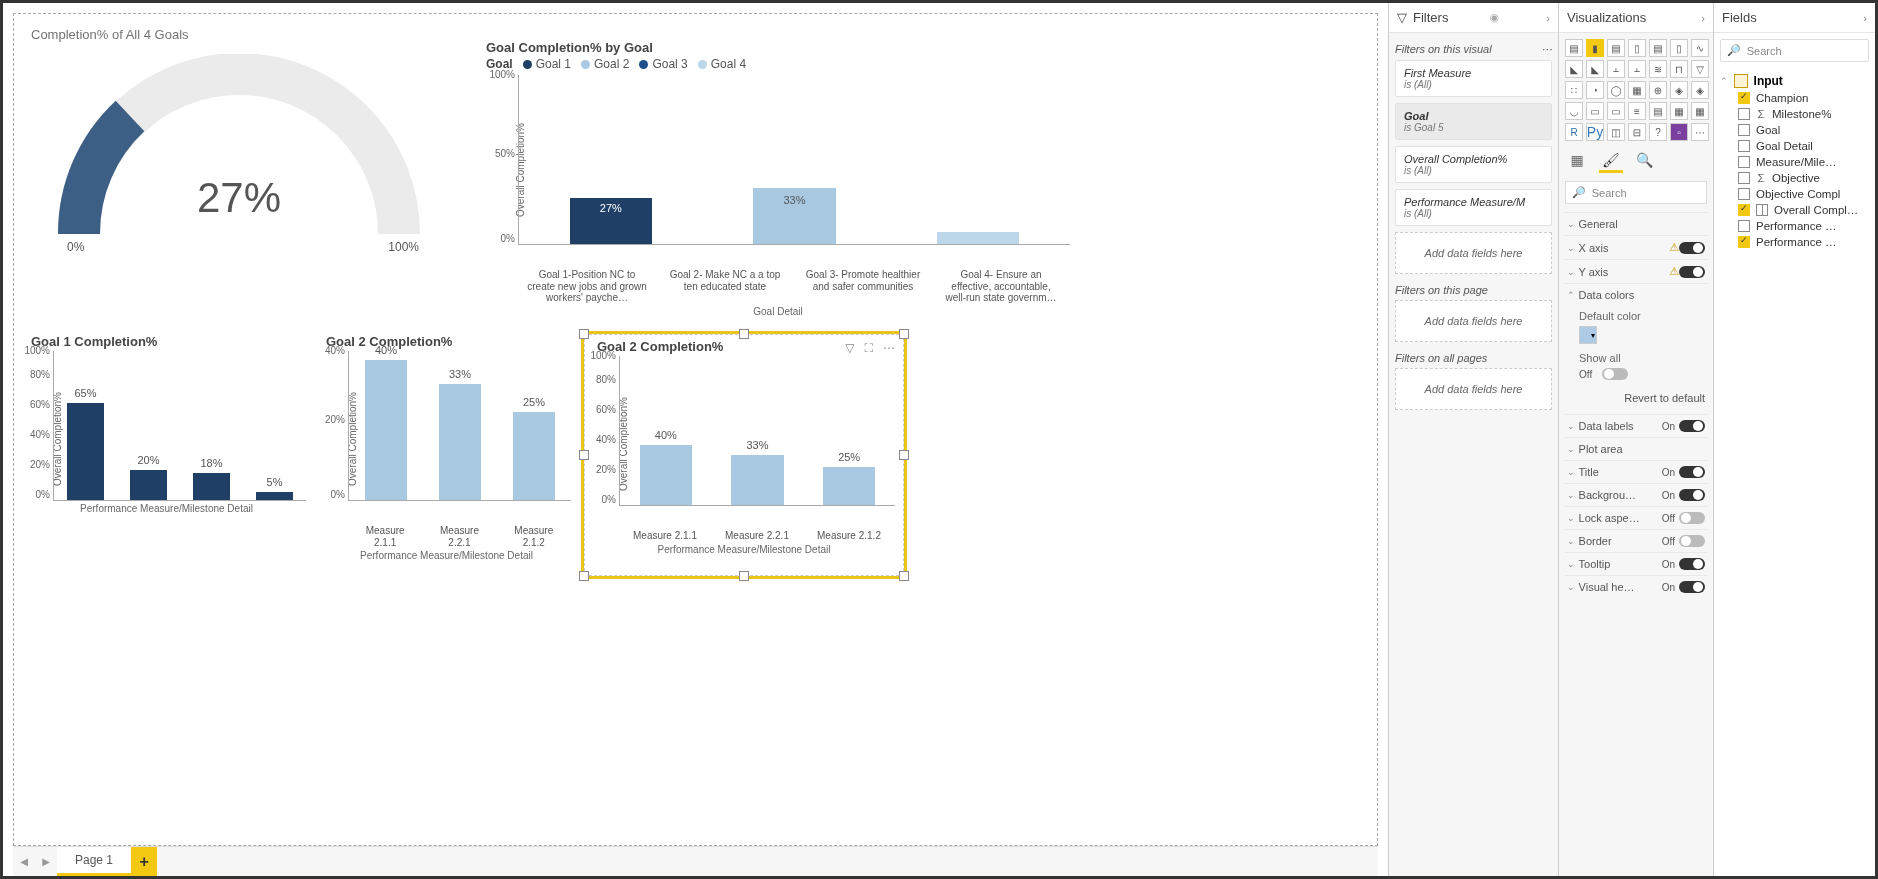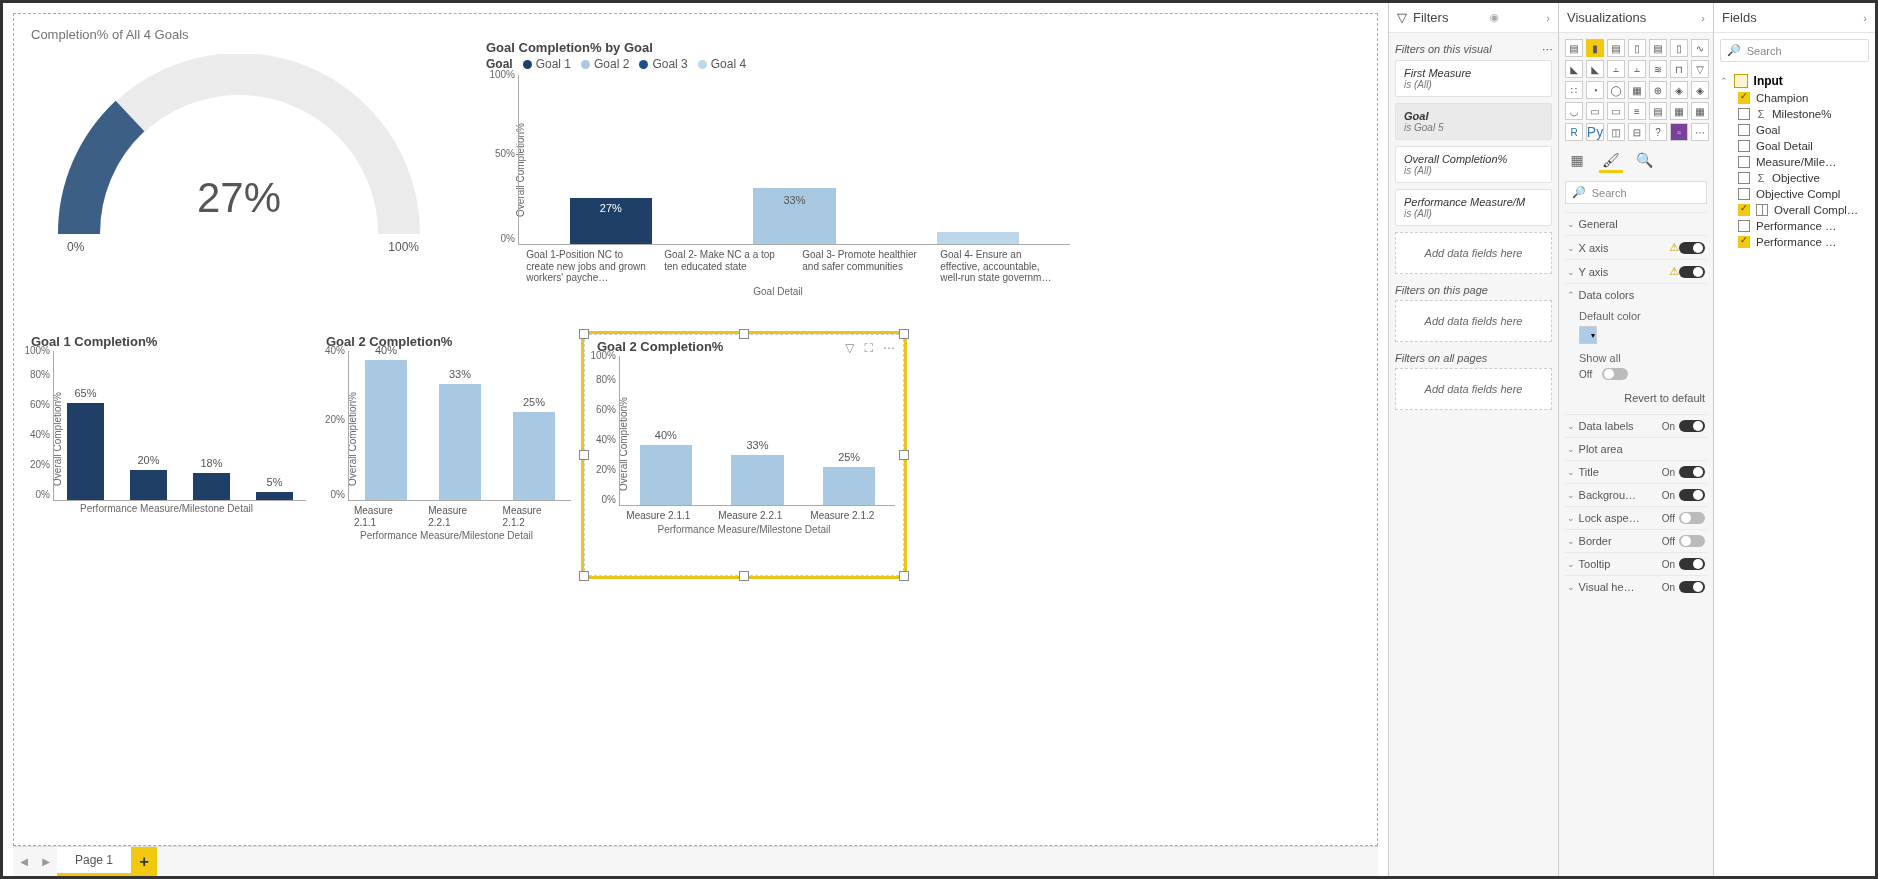--- a/index.html
+++ b/index.html
@@ -86,21 +86,21 @@
   .leg-item { display:flex; align-items:center; gap:4px; color:#555; }
   .leg-sw { width:9px; height:9px; border-radius:50%; }
   .chart-area { position:relative; margin:4px 12px 0 44px; height:170px; border-left:1px solid #aaa; border-bottom:1px solid #aaa; }
   .ytick { position:absolute; left:-34px; width:30px; text-align:right; font-size:10px; color:#666; transform:translateY(-50%); }
   .bars { position:absolute; left:0; right:0; bottom:0; top:0; display:flex; align-items:flex-end; justify-content:space-around; }
   .bar-col { display:flex; flex-direction:column; align-items:center; width:22%; }
   .bar-lbl { font-size:11px; color:#fff; margin-bottom:0; position:relative; top:16px; z-index:2; }
   .bar-lbl.dark { color:#555; top:-4px; }
   .bar-rect { width:68%; }
   .xcats { display:flex; justify-content:space-around; font-size:10px; color:#555; padding:4px 12px 0 44px; }
-  .xcat { width:22%; line-height:1.15; overflow:hidden; }
+  .xcat { width:22%; text-align:center; line-height:1.15; overflow:hidden;margin-top:20px; }
   .yaxis-title { position:absolute; left:2px; top:50%; transform:translate(-6px,-50%) rotate(-90deg); transform-origin:center; font-size:10px; color:#666; white-space:nowrap; }
   .xaxis-title { text-align:center; font-size:10px; color:#666; padding-top:2px; }
   
   .mini-chart-area { position:relative; margin:0 8px 0 34px; height:150px; border-left:1px solid #aaa; border-bottom:1px solid #aaa; }
 </style>
 </head>
 <body>
 
 <div class="main-row">
 

